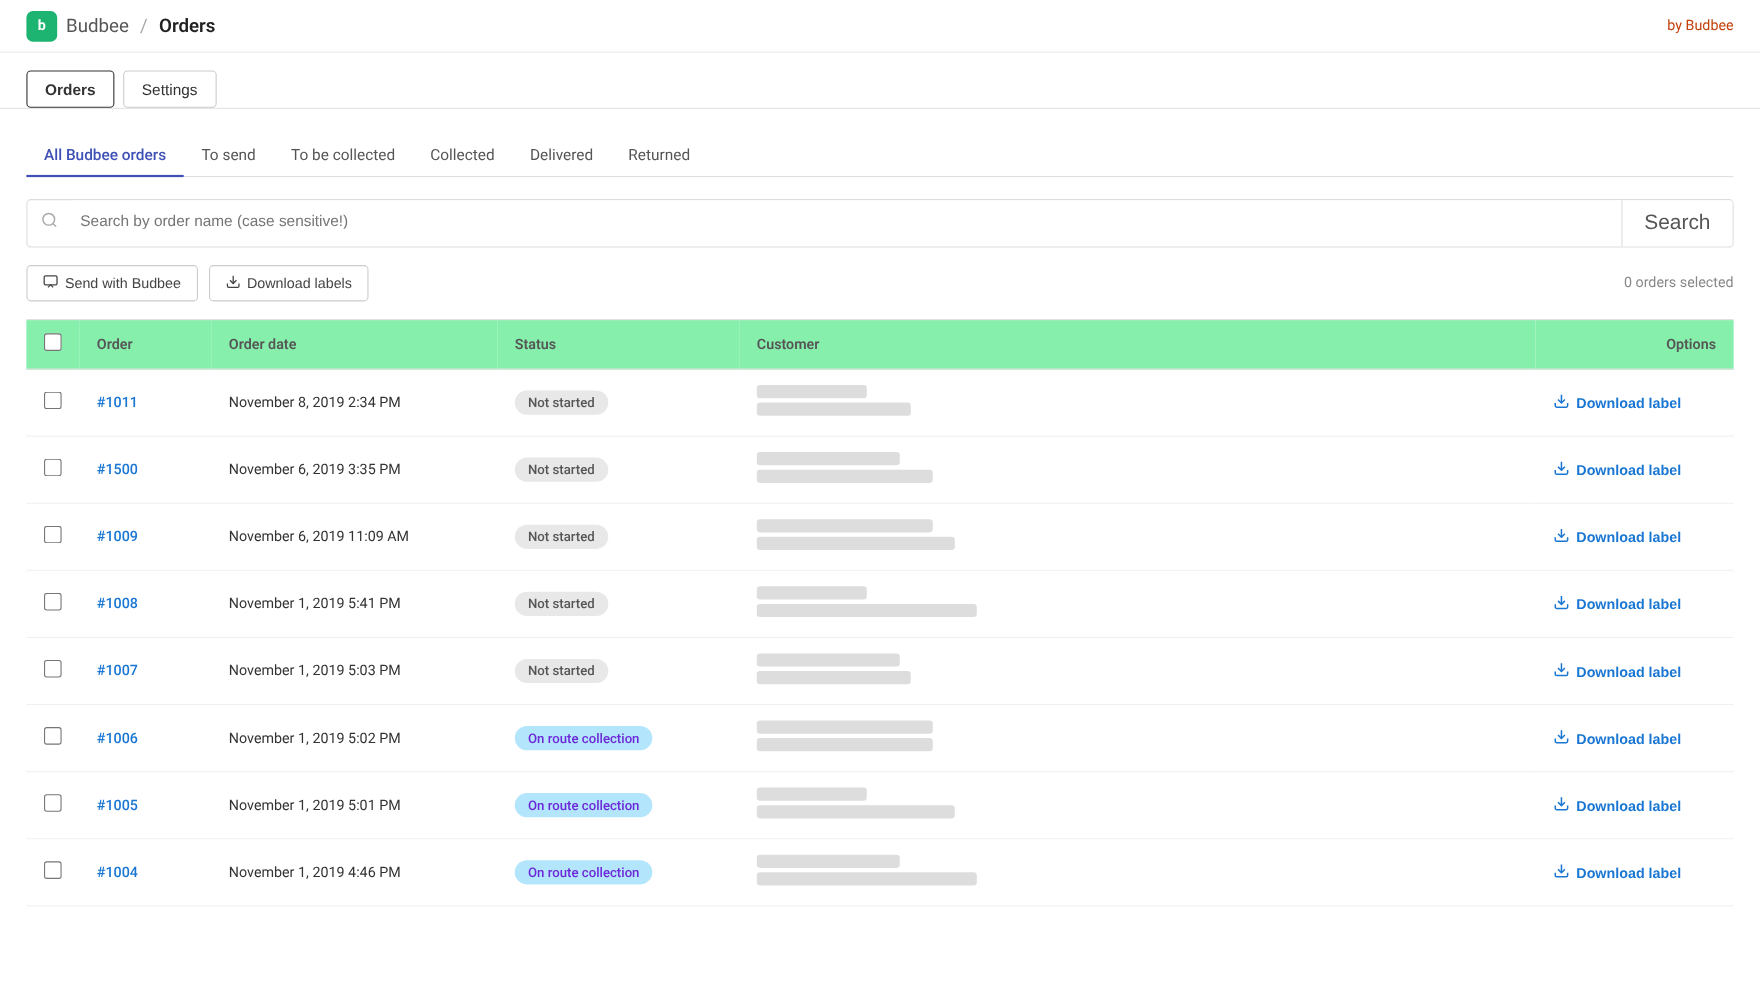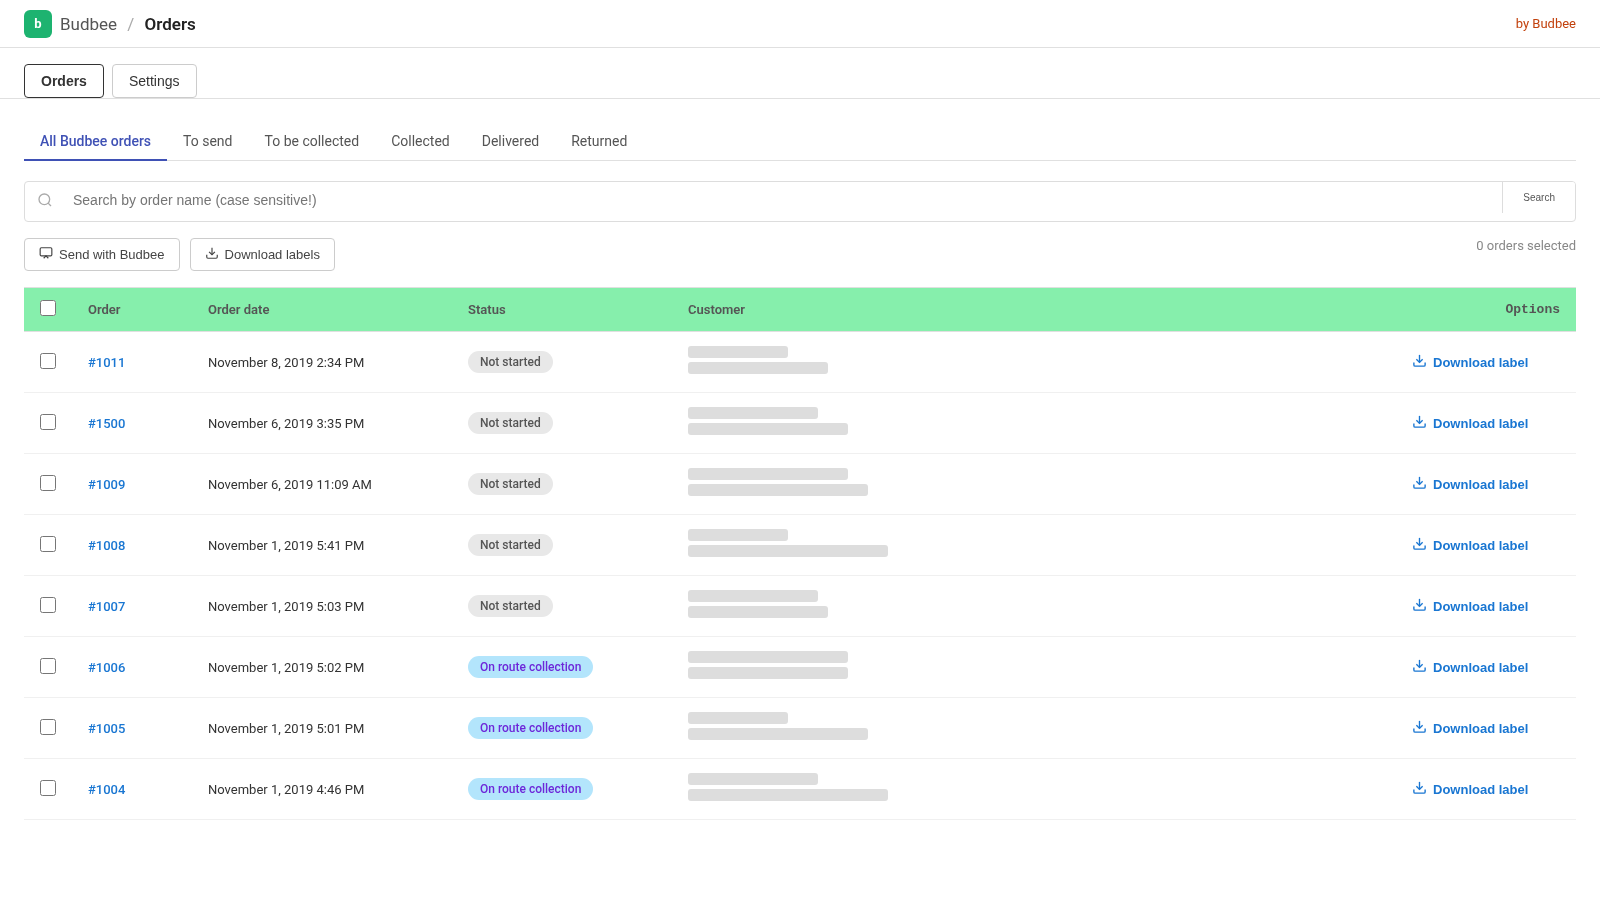--- a/index.html
+++ b/index.html
@@ -56,26 +56,26 @@
     }
     .search-icon-wrap {
       padding: 10px 12px; color: #aaa;
     }
     .search-input {
       flex: 1; border: none; outline: none; padding: 10px 8px;
       font-size: 14px; color: #555;
     }
     .search-btn {
       padding: 10px 20px; background: #fff; border: none; border-left: 1px solid #ddd;
-      color: #555; cursor: pointer; font-size: 10px;
+      color: #555; cursor: pointer; font-size: 19px;
     }
 
     
     .actions-bar {
-      display: flex; align-items: flex-start; justify-content: space-between;
+      display: flex; align-items: center; justify-content: space-between;
       margin-bottom: 16px;
     }
     .actions-left { display: flex; gap: 10px; }
     .action-btn {
       display: flex; align-items: center; gap: 6px;
       padding: 7px 14px; border: 1px solid #ccc; border-radius: 4px;
       background: #fff; cursor: pointer; font-size: 13px; color: #444;
     }
     .orders-selected { font-size: 13px; color: #888; }
 
@@ -118,21 +118,21 @@
       font-size: 13px; font-weight: 700;
     }
     .download-icon { color: #1976d2; font-size: 15px; }
 
     
     input[type="checkbox"] { width: 16px; height: 16px; cursor: pointer; accent-color: #3f51b5; }
 
     .col-order { width: 120px; }
     .col-date { width: 260px; }
     .col-status { width: 220px; }
-    .col-options { width: 180px; text-align: right; font-family: Liberation Mono, monospace; }
+    .col-options { width: 180px; text-align: right; }
   </style>
 </head>
 <body>
 
 <div class="topbar">
   <div class="topbar-left">
     <div class="budbee-logo">b</div>
     <span class="topbar-brand">
       <span>Budbee</span>
       <span class="separator">/</span>

